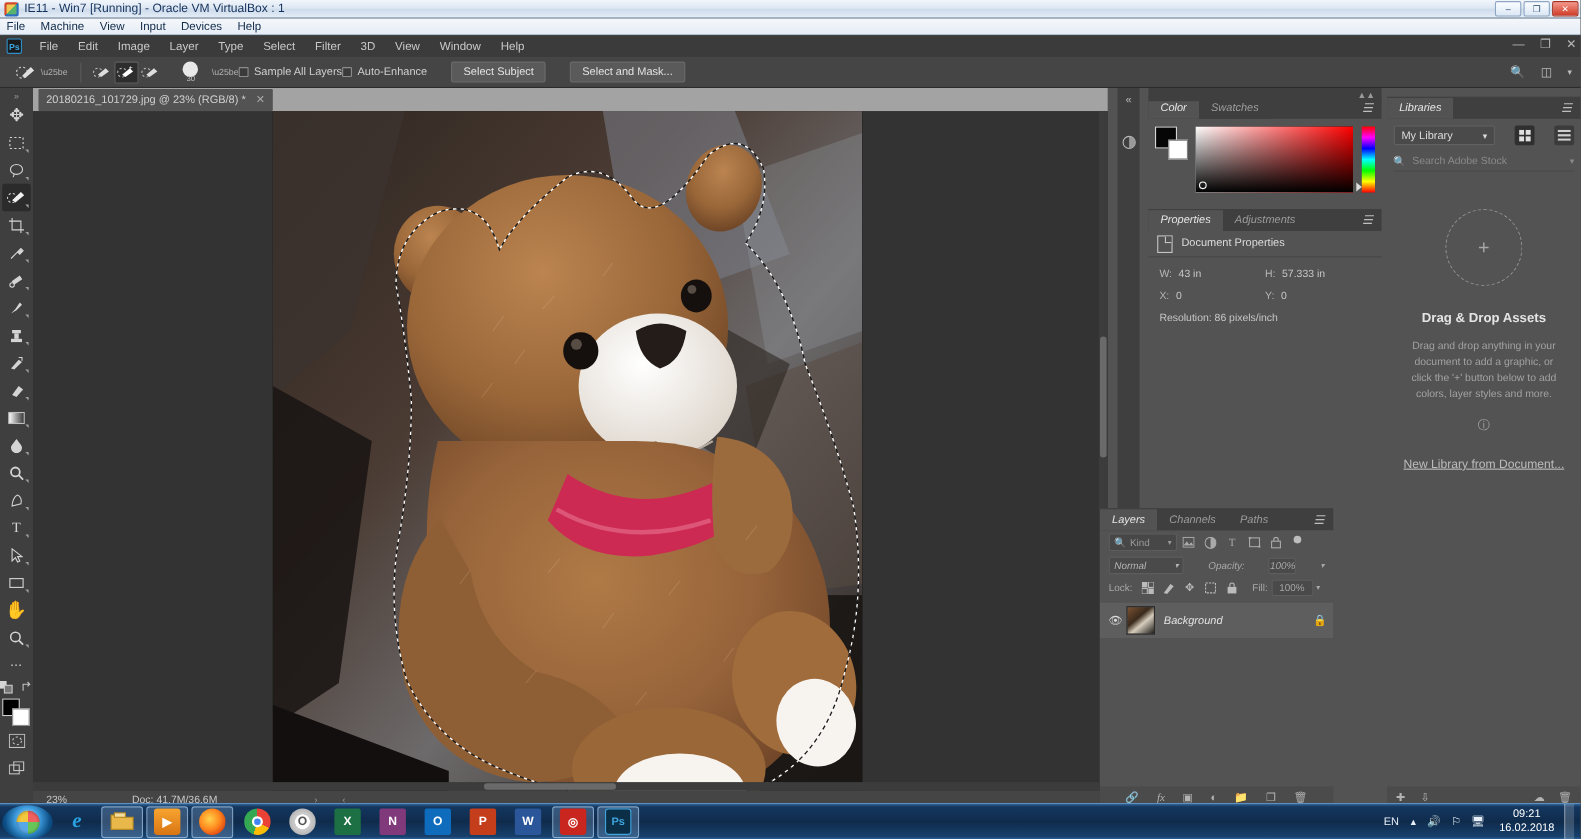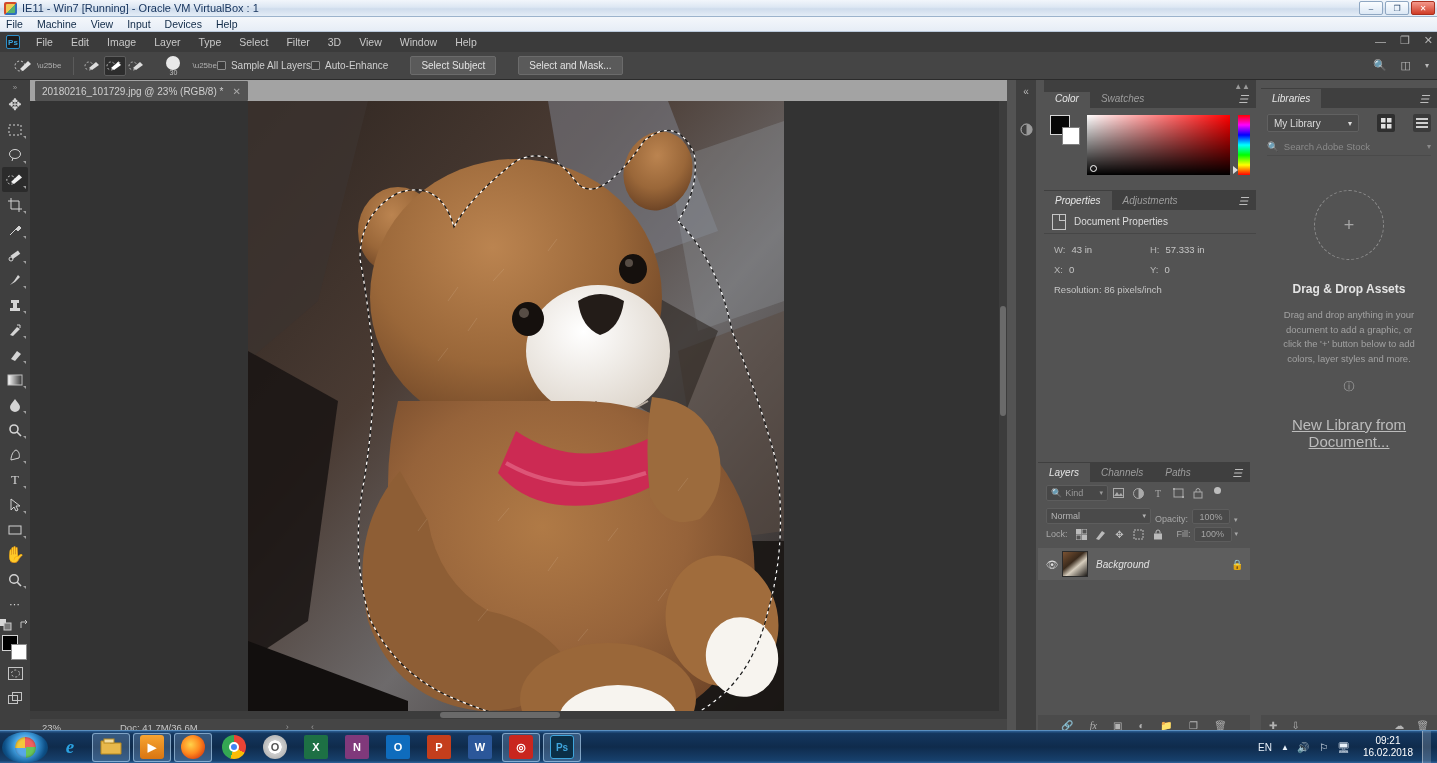--- a/index.html
+++ b/index.html
@@ -144,21 +144,21 @@
   .pcell b{ font-weight:normal;color:#b6b6b6;}
   .pres{ margin-top:8px;font-size:9.5px;color:#c6c6c6;}
 
   
   .lyr-filter{ display:flex;align-items:center;height:22px;padding:0 8px;gap:0;}
   .lyr-kind{ width:62px;height:16px;background:#474747;border:1px solid #5d5d5d;border-radius:2px;
     display:flex;align-items:center;font-size:9px;color:#9a9a9a;padding:0 4px;gap:3px;}
   .lyr-kind .caret{margin-left:auto;font-size:7px;}
   .fico{ width:20px;height:18px;display:flex;align-items:center;justify-content:center;color:#a8a8a8;font-size:10px;}
   .toggle-dot{ width:7px;height:7px;border-radius:50%;background:#bdbdbd;margin-left:6px;margin-bottom:6px;}
-  .lyr-blend{ display:flex;align-items:flex-end;height:20px;padding:0 8px;gap:4px;}
+  .lyr-blend{ display:flex;align-items:center;height:20px;padding:0 8px;gap:22px;font-style:italic;}
   .blend-sel{ width:105px;height:16px;background:#4a4a4a;border:1px solid #5d5d5d;border-radius:2px;
     font-size:9px;color:#b4b4b4;display:flex;align-items:center;padding:0 4px;}
   .blend-sel .caret{margin-left:auto;font-size:7px;}
   .op-lbl{ font-size:9px;color:#a8a8a8;}
   .op-val{ width:38px;height:15px;background:#4a4a4a;border:1px solid #5d5d5d;border-radius:2px;
     font-size:9px;color:#a5a5a5;display:flex;align-items:center;justify-content:center;}
   .lyr-lock{ display:flex;align-items:center;height:20px;padding:0 8px;gap:3px;}
   .lyr-lock .lbl{font-size:9px;color:#a8a8a8;margin-right:3px;}
   .lock-ico{width:16px;height:16px;display:flex;align-items:center;justify-content:center;color:#bbb;font-size:10px;}
   .layer-row{ display:flex;align-items:center;height:32px;background:#5e5e5e;margin-top:4px;padding:0 6px;}
@@ -179,21 +179,21 @@
     justify-content:center;color:#c9c9c9;font-size:9px;}
   .lib-search{ display:flex;align-items:center;height:18px;margin:0 6px 6px;border-bottom:1px solid #4a4a4a;
     font-size:9.5px;color:#8a8a8a;gap:5px;}
   .lib-search .caret{margin-left:auto;font-size:8px;}
   .dd-zone{ padding-top:28px;text-align:center;}
   .dd-circle{ width:70px;height:70px;border:1px dashed #8e8e8e;border-radius:50%;margin:0 auto;
     display:flex;align-items:center;justify-content:center;color:#a6a6a6;font-size:18px;}
   .dd-title{ font-size:12px;color:#e4e4e4;margin-top:22px;font-weight:bold;}
   .dd-desc{ font-size:9.5px;color:#a2a2a2;line-height:1.55;margin:12px 22px 0;}
   .dd-help{ margin-top:12px;color:#a6a6a6;font-size:11px;}
-  .dd-link{ margin-top:22px;font-size:15px;color:#bcbcbc;text-decoration:underline;}
+  .dd-link{ margin-top:22px;font-size:11px;color:#bcbcbc;text-decoration:underline;}
   .lib-bottom{ position:absolute;bottom:0;left:0;width:100%;height:20px;background:#4b4b4b;
     display:flex;align-items:center;padding:0 8px;color:#b3b3b3;font-size:10px;}
   .lib-bottom .right{ margin-left:auto;display:flex;gap:12px;}
 
   
   .taskbar{ position:absolute;left:0;bottom:0;width:1437px;height:33px;
     background:linear-gradient(to bottom,#2c5f94 0%,#14375f 8%,#0f2b4c 50%,#17406c 92%,#2e629a 100%);
     border-top:1px solid #5a8fc0; display:flex;align-items:center;}
   .start{ width:46px;height:31px;margin-left:2px;border-radius:50%;
     background:radial-gradient(circle at 50% 42%, #cfe9ff 0%, #3e9cdd 38%, #0d4f86 70%, #08304f 100%);
@@ -606,21 +606,21 @@
         </div>
         <div class="pcell">
           <b>Y:</b>
           <span>0</span>
         </div>
       </div>
       <div class="pres">Resolution: 86 pixels/inch</div>
     </div>
   </div>
 
-  <div class="panel" style="left:1038px;top:462px;width:212px;height:273px;">
+  <div class="panel" style="left:1000px;top:462px;width:212px;height:273px;">
     <div class="panel-tabs">
       <div class="ptab active">Layers</div>
       <div class="ptab">Channels</div>
       <div class="ptab">Paths</div>
       <div class="pmenu">☰</div>
     </div>
     <div class="lyr-filter">
       <div class="lyr-kind">
         <span>🔍</span>
         <span>Kind</span>

